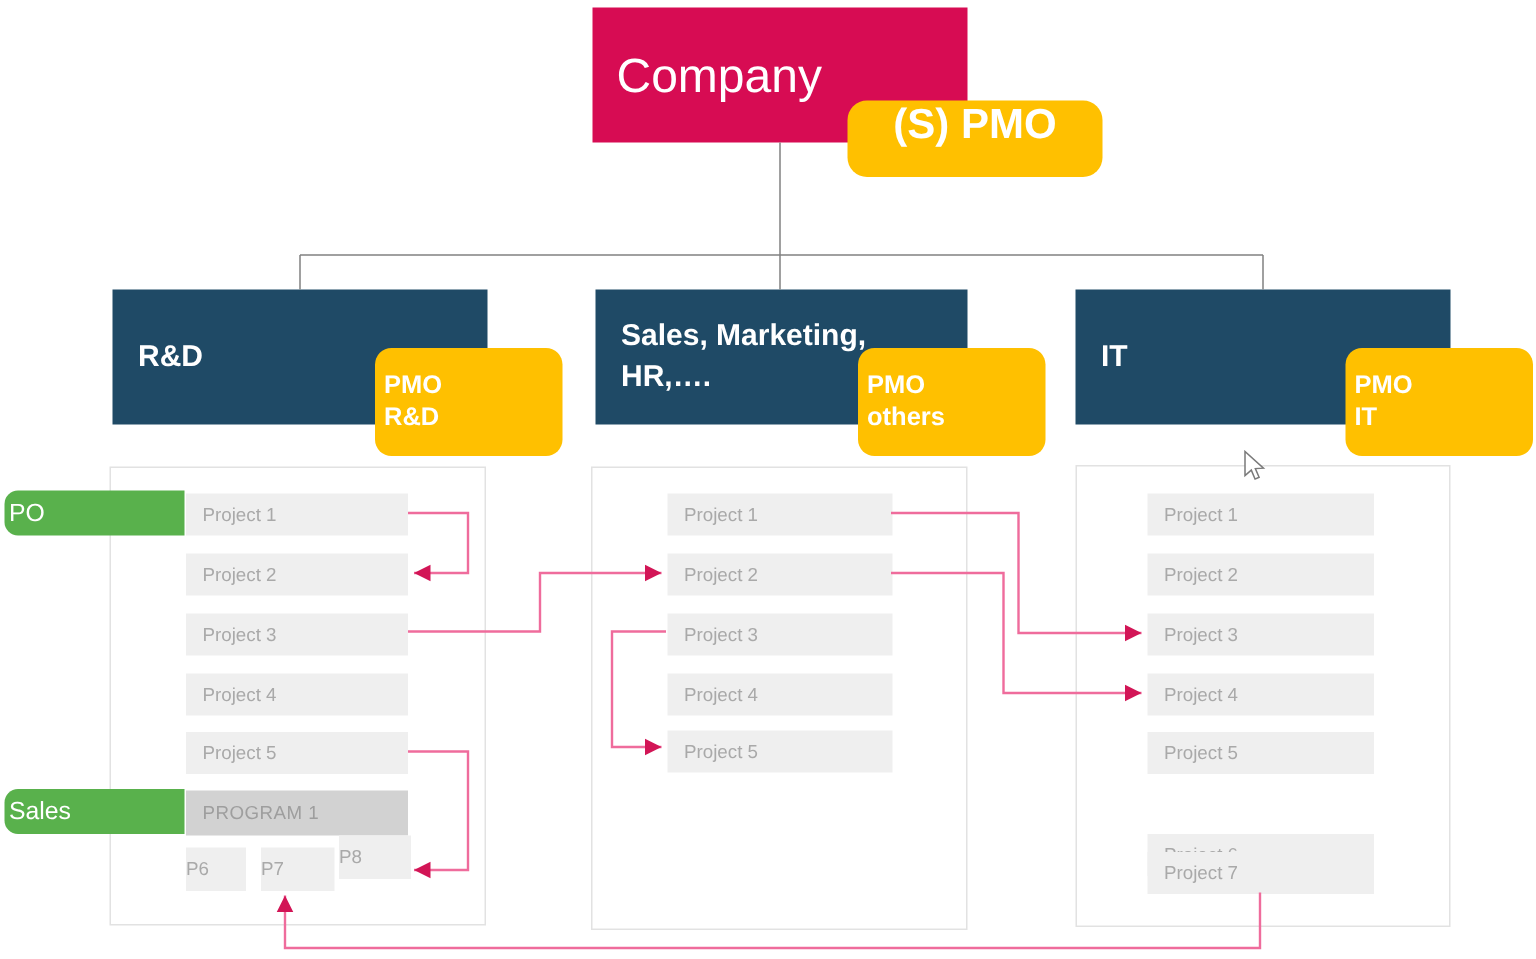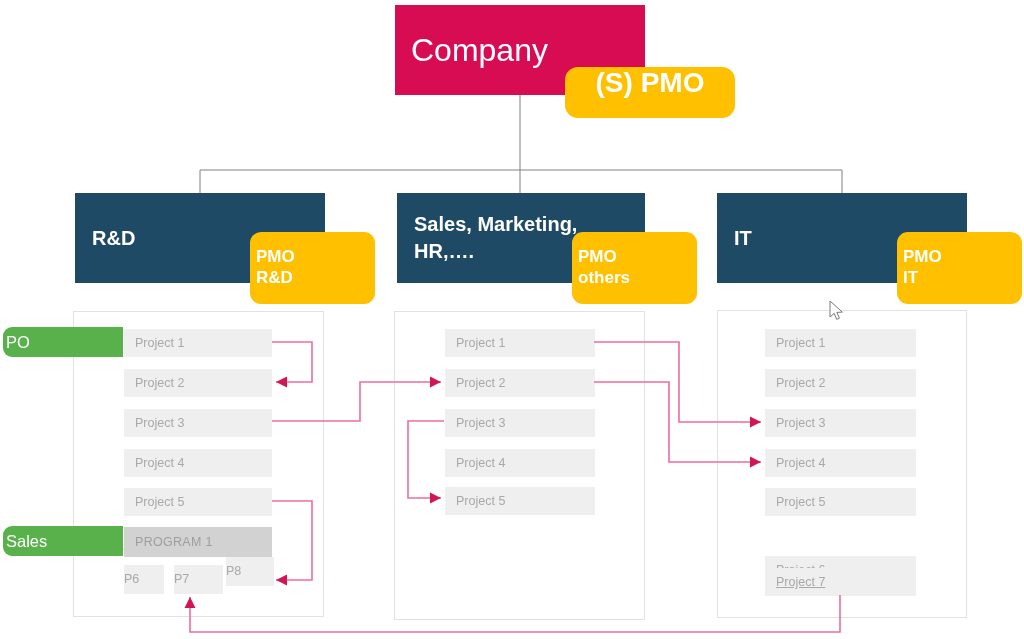--- a/index.html
+++ b/index.html
@@ -125,20 +125,20 @@
     <div class="prow" style="left:50px;top:175px;width:150px;">Project 5</div>
   </div>
 
   <div class="abs panel it">
     <div class="prow" style="left:47px;top:18px;width:151px;">Project 1</div>
     <div class="prow" style="left:47px;top:58px;width:151px;">Project 2</div>
     <div class="prow" style="left:47px;top:98px;width:151px;">Project 3</div>
     <div class="prow" style="left:47px;top:138px;width:151px;">Project 4</div>
     <div class="prow" style="left:47px;top:177px;width:151px;">Project 5</div>
     <div class="prow" style="left:47px;top:217px;width:151px;margin-top:28px;">Project 6</div>
-    <div class="prow" style="left:47px;top:257px;width:151px;text-decoration:underline;">Project 7</div>
+    <div class="prow" style="left:47px;top:257px;width:151px;">Project 7</div>
   </div>
 
   <svg class="abs cursor" viewBox="0 0 16 22">
     <path d="M 2 1 L 2 17 L 6.2 13.4 L 8.7 19.4 L 11.4 18.2 L 8.9 12.4 L 14.3 12.1 Z" fill="#ffffff" stroke="#7a7a7a" stroke-width="1"></path>
   </svg>
 
 </div>
 
 </body></html>

